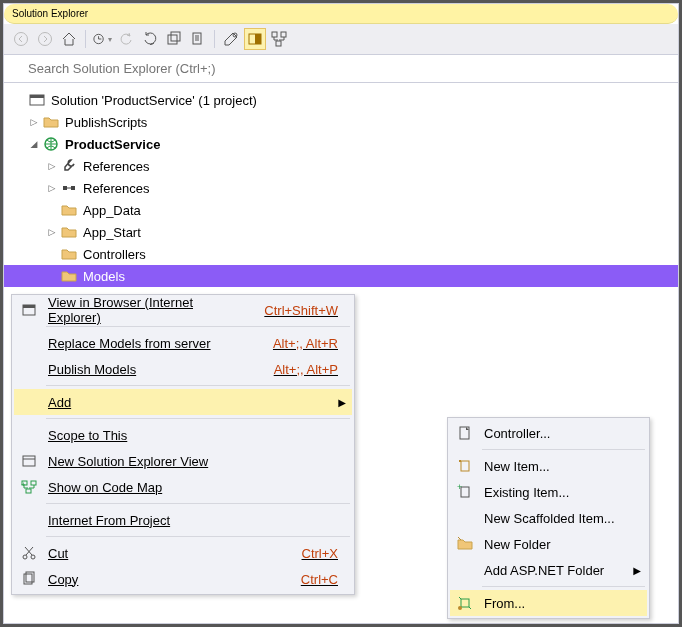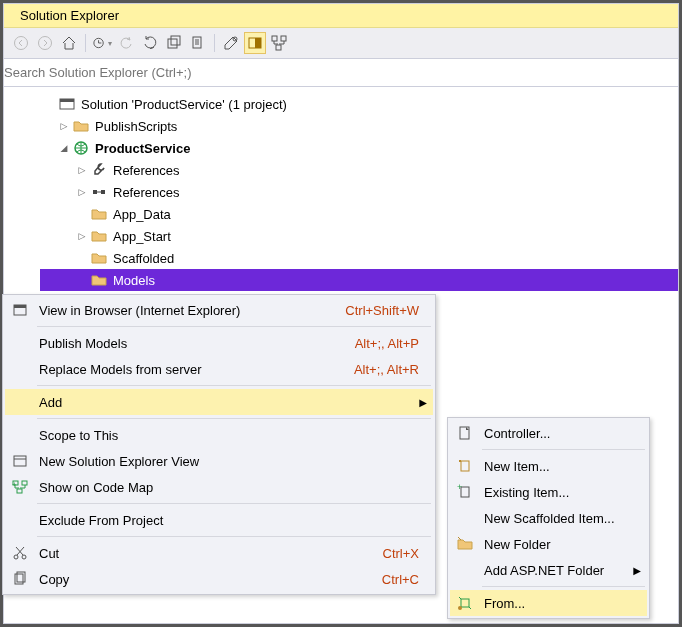--- a/index.html
+++ b/index.html
@@ -14,23 +14,24 @@
   }
   .panel {
     position: absolute;
     left: 3px; top: 3px; right: 3px; bottom: 3px;
     background: #fff;
     border: 1px solid #cccedb;
   }
   .titlebar {
     background: #fff3a4;
     color: #000;
-    padding: 4px 16px;
-    font-size: 13px;
+    padding: 4px 8px;
+    font-size: 10px;
     border-bottom: 1px solid #e6db8b;
+    border-radius: 11px;
   }
   .toolbar {
     background: #eeeef2;
     border-bottom: 1px solid #cccedb;
     padding: 4px 6px;
     display: flex;
     align-items: center;
     gap: 2px;
   }
   .tb-btn {
@@ -43,40 +44,39 @@
   .tb-btn.active { background: #fdf2af; border: 1px solid #e5c365; }
   .tb-sep { width: 1px; height: 18px; background: #cccedb; margin: 0 3px; }
   .tb-btn svg { width: 16px; height: 16px; }
   .tb-btn .drop-mark { font-size: 8px; margin-left: 1px; color: #888; }
   .searchbox {
     border-bottom: 1px solid #cccedb;
   }
   .searchbox input {
     width: 100%;
     border: none;
-    padding: 6px 0;
+    padding: 6px 24px;
     font-family: inherit;
     font-size: 13px;
     outline: none;
     color: #666;
     background: #fff;
   }
   .tree {
     padding: 6px 0 0 0;
   }
   .tree-row {
     display: flex;
     align-items: center;
     height: 22px;
-    padding-left: 4px;
+    padding-left: 10px;
     white-space: nowrap;
-    margin-left: 36px;
   }
   .tree-row.selected {
-    background: #6d28d9;
+    background: #8b5cf6;
     color: #fff;
   }
   .indent { display: inline-block; }
   .expander {
     width: 12px; height: 12px;
     display: inline-flex; align-items: center; justify-content: center;
     color: #666; font-size: 9px;
     cursor: pointer;
   }
   .node-icon {
@@ -117,21 +117,21 @@
     height: 1px;
     background: #d6d7de;
     margin: 3px 2px 3px 32px;
   }
   .ctx-icon {
     position: absolute;
     left: 5px;
     width: 20px; height: 20px;
     display: inline-flex; align-items: center; justify-content: center;
   }
-  .ctxmenu1 { left: 2px; top: 294px; width: 434px; }
+  .ctxmenu1 { left: 11px; top: 294px; width: 344px; text-decoration: underline; }
   .ctxmenu2 { left: 447px; top: 417px; width: 203px; }
   
   svg { display: block; }
 </style>
 </head>
 <body>
 
 <div class="panel">
   <div class="titlebar">Solution Explorer</div>
 
@@ -289,21 +289,21 @@
       <span class="node-label">App_Start</span>
     </div>
     <div class="tree-row">
       <span class="indent" style="width:32px"></span>
       <span class="expander"></span>
       <span class="node-icon">
         <svg width="16" height="16" viewBox="0 0 16 16">
             <path d="M1 4 H6 L8 6 H15 V13 H1 Z" fill="#f0c678" stroke="#c9a24d"></path>
           </svg>
       </span>
-      <span class="node-label">Scaffolded</span>
+      <span class="node-label">Controllers</span>
     </div>
     <div class="tree-row selected">
       <span class="indent" style="width:32px"></span>
       <span class="expander"></span>
       <span class="node-icon">
         <svg width="16" height="16" viewBox="0 0 16 16">
             <path d="M1 4 H6 L8 6 H15 V13 H1 Z" fill="#f0c678" stroke="#c9a24d"></path>
           </svg>
       </span>
       <span class="node-label">Models</span>
@@ -318,26 +318,26 @@
       <svg width="16" height="16" viewBox="0 0 16 16">
           <rect x="2" y="3" width="12" height="10" fill="none" stroke="#555"></rect>
           <rect x="2" y="3" width="12" height="3" fill="#555"></rect>
         </svg>
     </span>
     <span class="ctx-label">View in Browser (Internet Explorer)</span>
     <span class="ctx-shortcut">Ctrl+Shift+W</span>
   </div>
   <div class="ctx-sep"></div>
   <div class="ctx-row">
+    <span class="ctx-label">Replace Models from server</span>
+    <span class="ctx-shortcut">Alt+;, Alt+R</span>
+  </div>
+  <div class="ctx-row">
     <span class="ctx-label">Publish Models</span>
     <span class="ctx-shortcut">Alt+;, Alt+P</span>
-  </div>
-  <div class="ctx-row">
-    <span class="ctx-label">Replace Models from server</span>
-    <span class="ctx-shortcut">Alt+;, Alt+R</span>
   </div>
   <div class="ctx-sep"></div>
   <div class="ctx-row highlight">
     <span class="ctx-label">Add</span>
     <span class="ctx-submenu-arrow">▶</span>
   </div>
   <div class="ctx-sep"></div>
   <div class="ctx-row">
     <span class="ctx-label">Scope to This</span>
   </div>
@@ -357,21 +357,21 @@
           <rect x="10" y="2" width="5" height="4" fill="none" stroke="#2a9c4a"></rect>
           <rect x="5" y="10" width="5" height="4" fill="none" stroke="#2a9c4a"></rect>
           <path d="M3 6 V9 H7 M13 6 V9 H8" fill="none" stroke="#2a9c4a"></path>
           <text x="0" y="8" font-size="8" fill="#2a9c4a">+</text>
         </svg>
     </span>
     <span class="ctx-label">Show on Code Map</span>
   </div>
   <div class="ctx-sep"></div>
   <div class="ctx-row">
-    <span class="ctx-label">Exclude From Project</span>
+    <span class="ctx-label">Internet From Project</span>
   </div>
   <div class="ctx-sep"></div>
   <div class="ctx-row">
     <span class="ctx-icon">
       <svg width="16" height="16" viewBox="0 0 16 16">
           <circle cx="4" cy="12" r="2" fill="none" stroke="#555"></circle>
           <circle cx="12" cy="12" r="2" fill="none" stroke="#555"></circle>
           <path d="M5 10 L12 2 M11 10 L4 2" stroke="#555"></path>
         </svg>
     </span>

